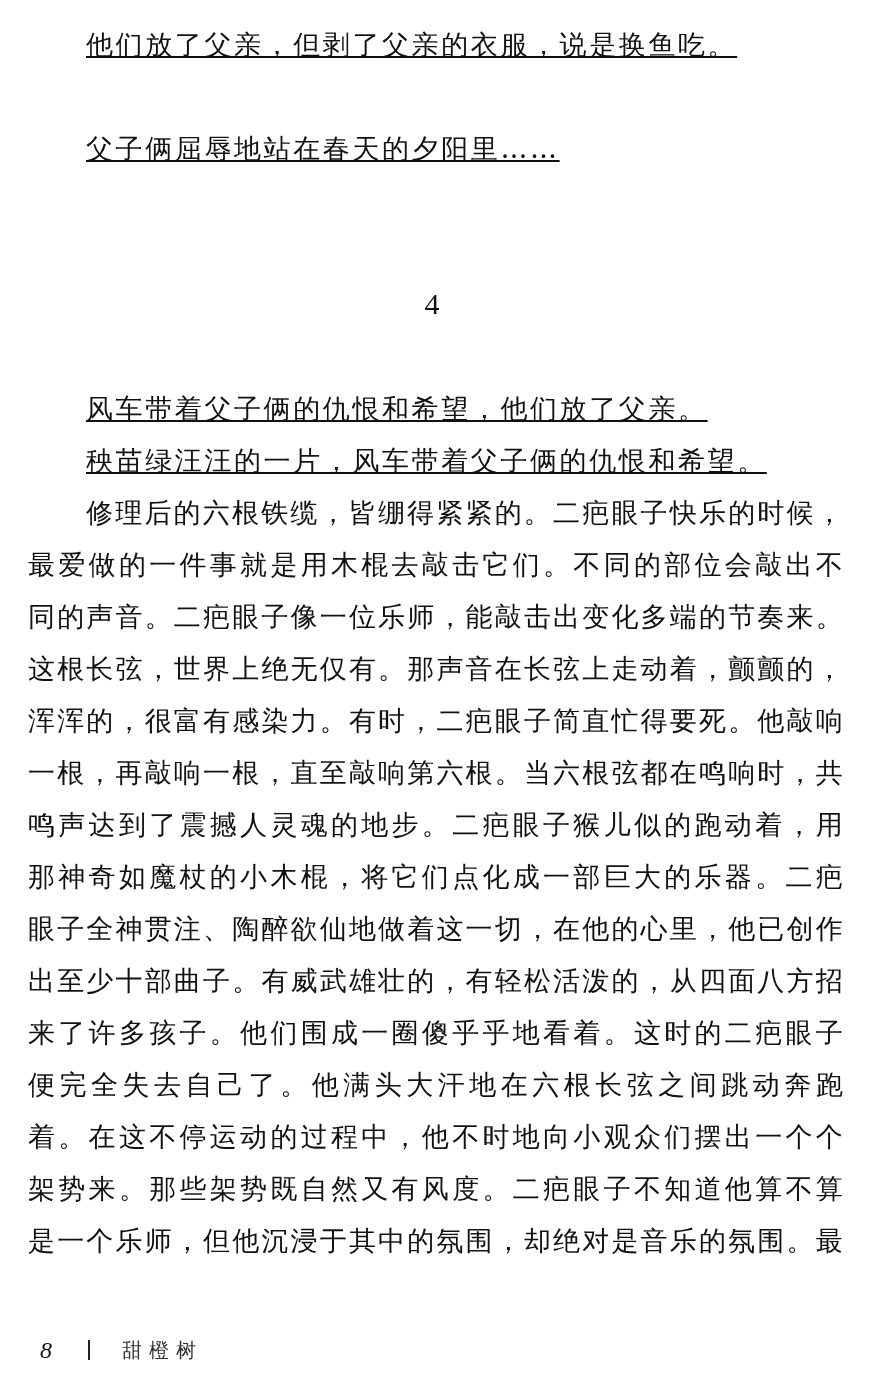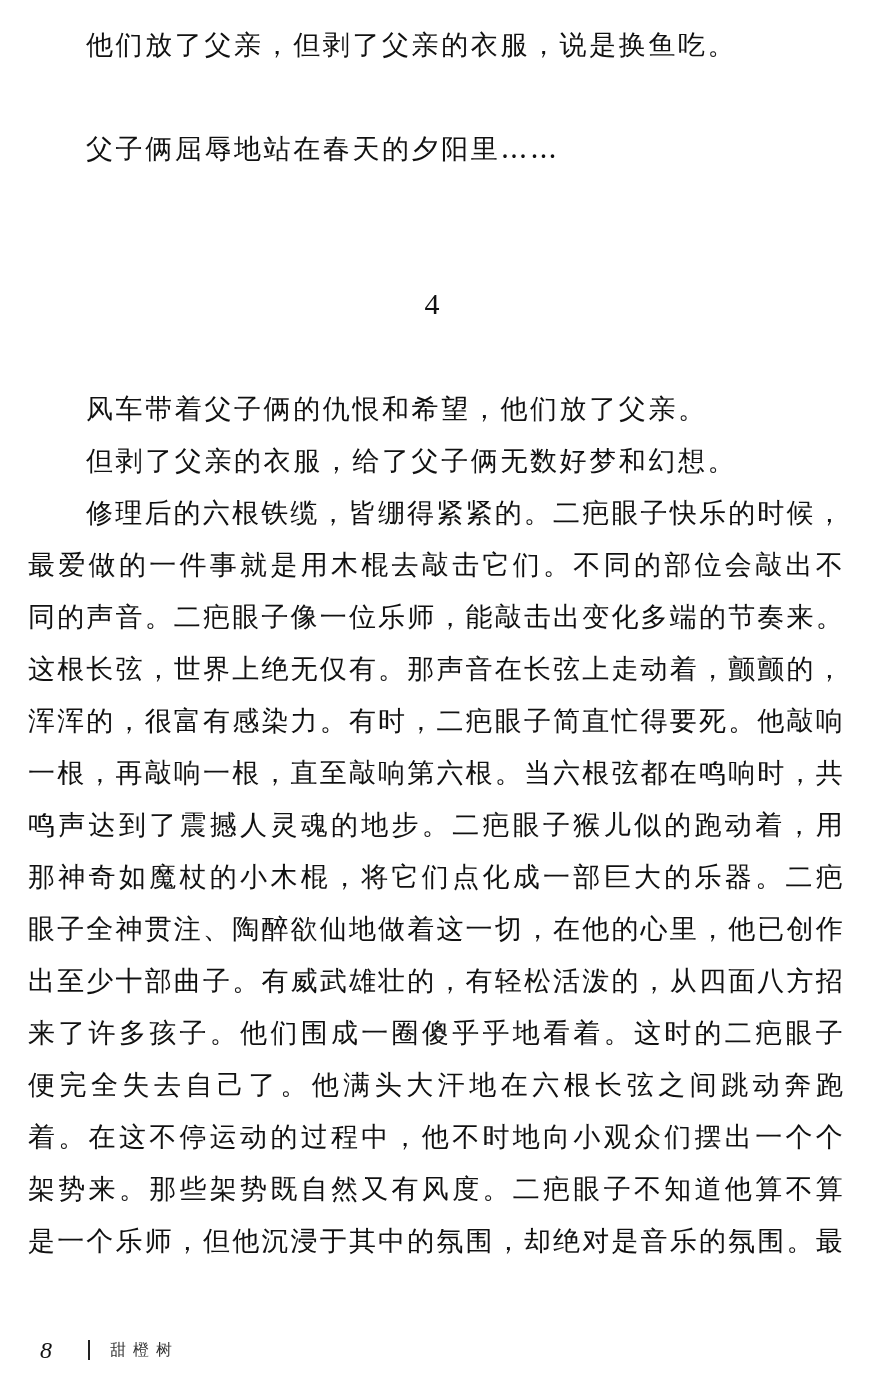--- a/index.html
+++ b/index.html
@@ -30,20 +30,21 @@
       line-height: 40px;
       white-space: nowrap;
       text-align: justify;
       text-align-last: justify;
       letter-spacing: 0;
     }
     .line.short {
       text-align: center;
       text-align-last: left;
       letter-spacing: 2.6px;
+      text-decoration: underline;
     }
     .line.indent { left: 86px; width: 757px; }
     .section-number {
       position: absolute;
       left: 0;
       width: 864px;
       top: 284px;
       text-align: center;
       font-size: 30px;
       line-height: 40px;
@@ -65,37 +66,38 @@
     }
     .footer .divider {
       width: 2px;
       height: 20px;
       background: #222;
       margin-left: 8px;
       margin-right: 20px;
     }
     .footer .book-title {
       font-family: "DejaVu Sans", "Liberation Sans", sans-serif;
-      font-size: 16px;
+      font-size: 20px;
       letter-spacing: 7px;
       color: #333;
+      margin-left: 12px;
     }
   </style>
 </head>
 <body>
 
 <div class="page">
 
   <div class="line indent short" style="top:25px">他们放了父亲，但剥了父亲的衣服，说是换鱼吃。</div>
   <div class="line indent short" style="top:129px">父子俩屈辱地站在春天的夕阳里……</div>
 
   <div class="section-number">4</div>
 
   <div class="line indent short" style="top:389px">风车带着父子俩的仇恨和希望，他们放了父亲。</div>
-  <div class="line indent short" style="top:441px">但剥了父亲的衣服，给了父子俩无数好梦和幻想。</div>
+  <div class="line indent short" style="top:441px">秧苗绿汪汪的一片，风车带着父子俩的仇恨和希望。</div>
   <div class="line indent" style="top: 493px; display: flex; justify-content: space-between;">
       <span>修</span>
       <span>理</span>
       <span>后</span>
       <span>的</span>
       <span>六</span>
       <span>根</span>
       <span>铁</span>
       <span>缆</span>
       <span>，</span>

